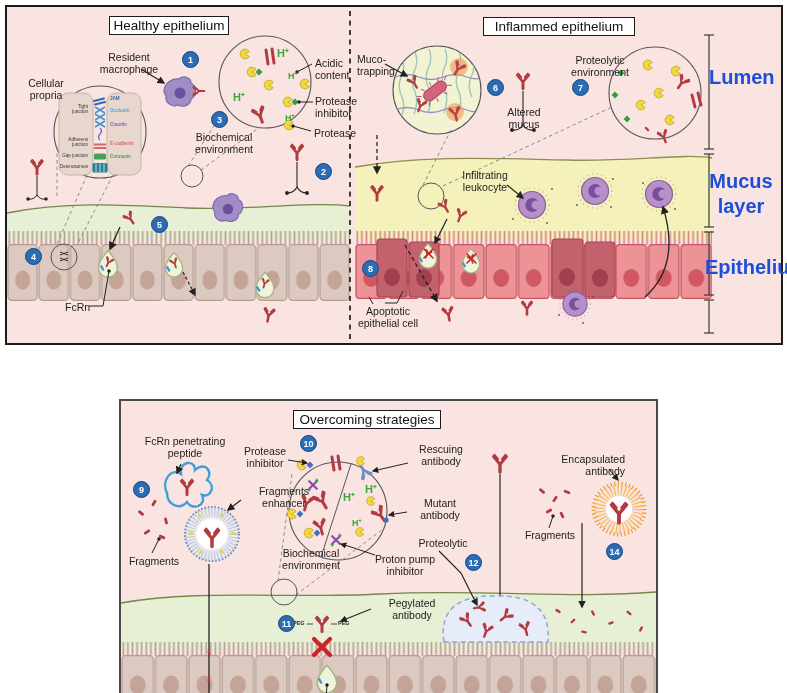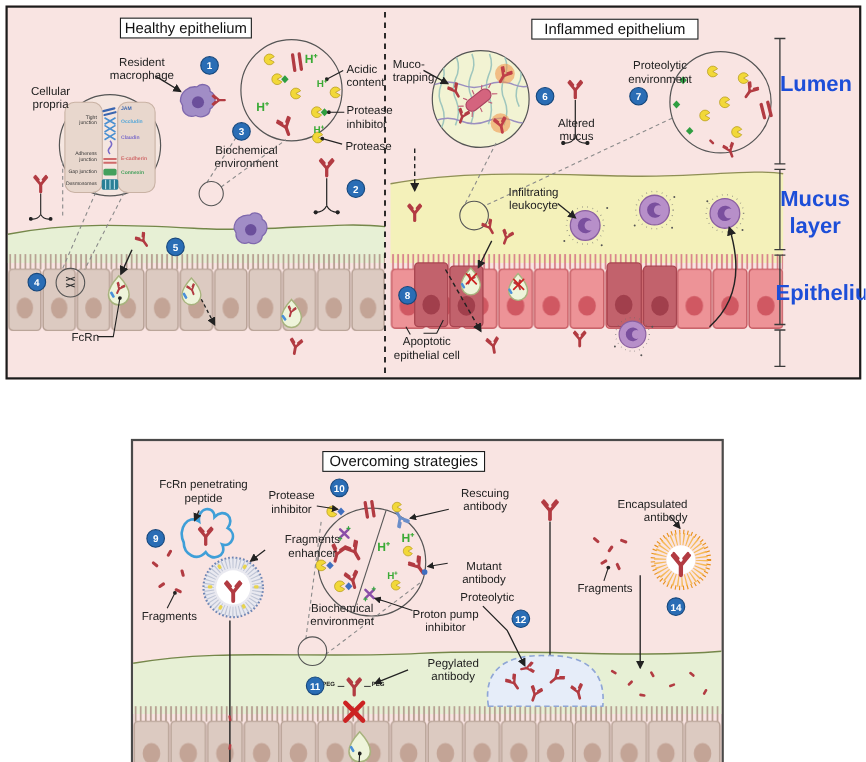--- a/index.html
+++ b/index.html
@@ -565,21 +565,21 @@
   <div class="titlebox" style="left:172px;top:9px;width:148px;height:19px;">Overcoming strategies</div>
 
   <div class="lbl" style="left:8px;top:34px;width:112px;">FcRn penetrating
 peptide</div>
   <div class="lbl" style="left:112px;top:44px;width:64px;">Protease
 inhibitor</div>
   <div class="lbl" style="left:284px;top:42px;width:72px;">Rescuing
 antibody</div>
   <div class="lbl" style="left:120px;top:84px;width:86px;">Fragments
 enhancer</div>
-  <div class="lbl" style="left:286px;top:108px;width:66px;">Mutant
+  <div class="lbl" style="left:286px;top:96px;width:66px;">Mutant
 antibody</div>
   <div class="lbl" style="left:146px;top:146px;width:88px;">Biochemical
 environment</div>
   <div class="lbl" style="left:240px;top:152px;width:88px;">Proton pump
 inhibitor</div>
   <div class="lbl" style="left:255px;top:196px;width:72px;">Pegylated
 antibody</div>
   <div class="lbl" style="left:290px;top:136px;width:64px;">Proteolytic</div>
   <div class="lbl" style="left:412px;top:52px;width:92px;text-align:right;">Encapsulated
 antibody</div>

